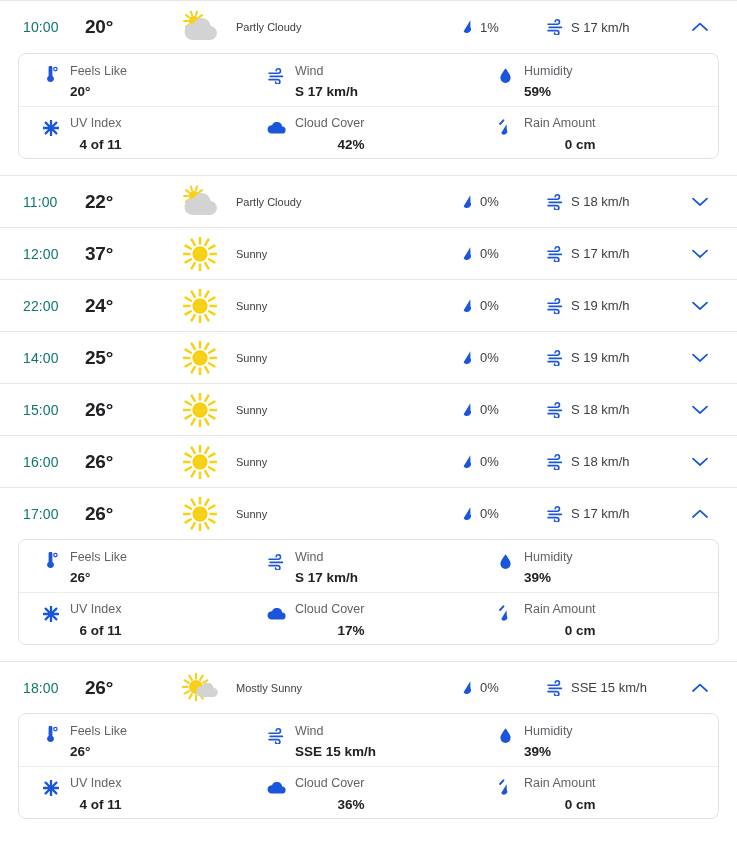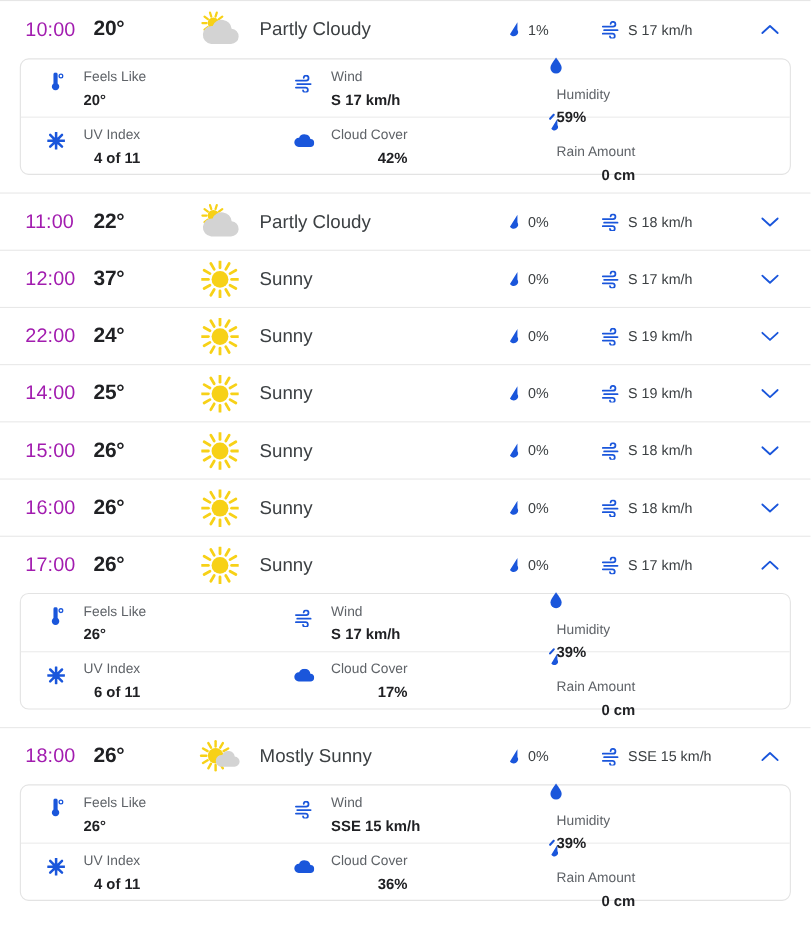--- a/index.html
+++ b/index.html
@@ -21,22 +21,22 @@
     align-items: center;
     height: 52px;
     padding: 0 14px 0 23px;
     cursor: pointer;
     position: relative;
   }
   .row-sep { border-top: 1px solid #e8e8e8; }
 
   .col-time {
     width: 62px;
-    font-size: 18px;
-    color: #a21caf;
+    font-size: 14px;
+    color: #0f766e;
     letter-spacing: .1px;
     flex: none;
   }
   .col-temp {
     width: 92px;
     font-size: 19px;
     font-weight: bold;
     color: #202124;
     flex: none;
     letter-spacing: -.2px;
@@ -46,21 +46,21 @@
     align-items: center;
     flex: 1 1 auto;
     min-width: 0;
   }
   .cond-icon {
     width: 46px; height: 40px;
     flex: none;
     display: flex; align-items: center; justify-content: center;
   }
   .cond-text {
-    font-size: 17px;
+    font-size: 11px;
     color: #3c4043;
     margin-left: 13px;
     white-space: nowrap;
   }
   .col-precip {
     width: 86px;
     display: flex; align-items: center;
     flex: none;
     font-size: 13px;
     color: #3c4043;
@@ -91,28 +91,28 @@
   .detail-grid { display: flex; height: 52px; align-items: center; }
   .detail-grid.second { border-top: 1px solid #ececec; text-align: right; }
   .detail-cell {
     display: flex;
     align-items: flex-start;
     flex: 1 1 33.33%;
     padding-left: 20px;
     min-width: 0;
   }
   .detail-cell.c2 { padding-left: 12px; }
-  .detail-cell.c3 { padding-left: 8px; flex-direction: column; }
+  .detail-cell.c3 { padding-left: 8px; }
   .detail-ico {
     width: 24px; height: 30px;
     flex: none;
     display: flex; align-items: center; justify-content: center;
     margin-top: 2px;
   }
-  .detail-txt { margin-left: 13px; line-height: 1.32; }
+  .detail-txt { margin-left: 7px; line-height: 1.32; }
   .detail-label { font-size: 12.5px; color: #5f6368; white-space: nowrap; }
   .detail-value { font-size: 13.5px; font-weight: bold; color: #202124; white-space: nowrap; margin-top: 1px; }
 </style>
 </head>
 <body>
 
 <div class="forecast-list">
     <div class="hour-row">
     <div class="col-time">10:00</div>
     <div class="col-temp">20°</div>

